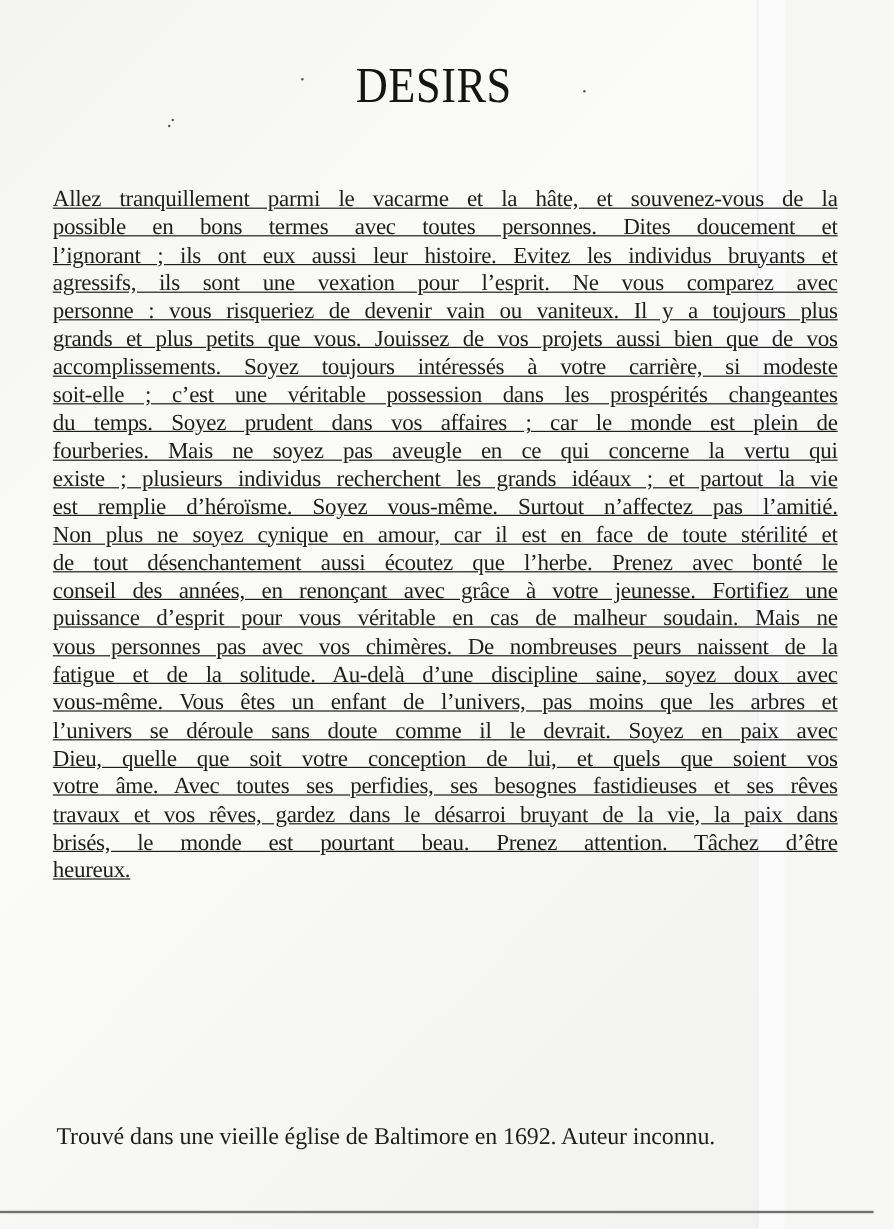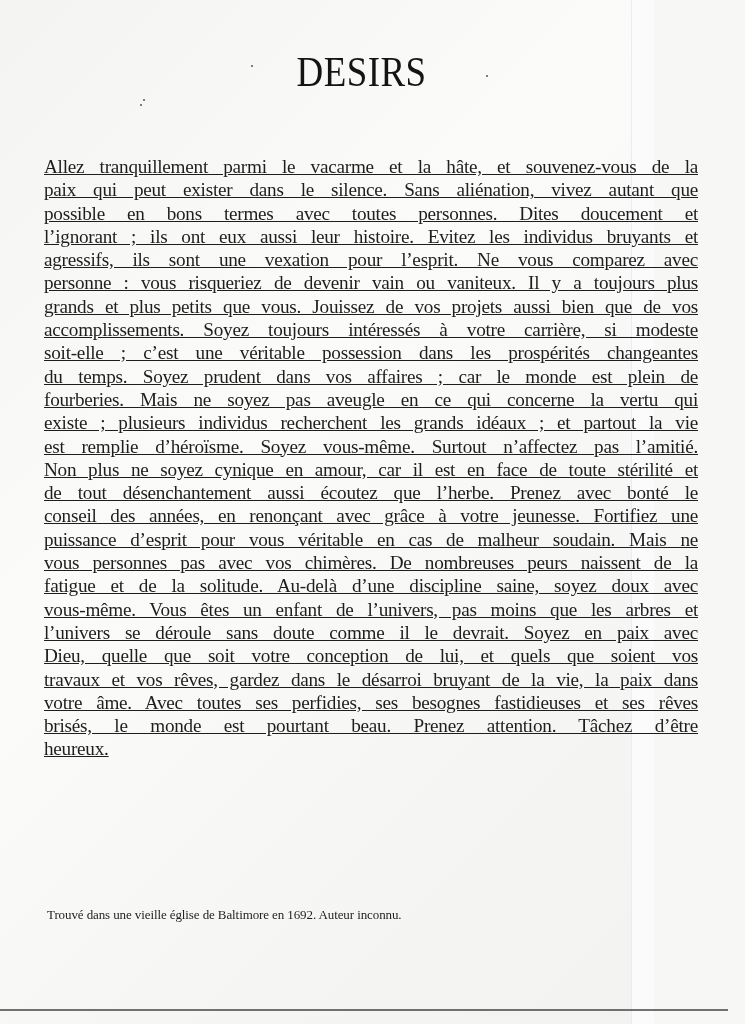--- a/index.html
+++ b/index.html
@@ -77,22 +77,22 @@
       text-align-last: justify;
       white-space: nowrap;
       overflow: visible;
     }
     .line.last {
       text-align-last: left;
     }
     .footer-note {
       position: absolute;
       left: 47px;
-      top: 903px;
-      font-size: 13px;
+      top: 936px;
+      font-size: 20px;
       line-height: 23px;
       margin: 0;
       color: #1e1e1e;
       letter-spacing: -0.1px;
     }
   </style>
 </head>
 <body>
 
 <div class="page">
@@ -100,43 +100,42 @@
 
   <h1 class="title">DESIRS</h1>
 
   <span class="speck" style="left:143px; top:99px;"></span>
   <span class="speck" style="left:140px; top:104px;"></span>
   <span class="speck" style="left:486px; top:75px;"></span>
   <span class="speck" style="left:251px; top:65px;"></span>
 
   <div class="body-text">
     <span class="line">Allez tranquillement parmi le vacarme et la hâte, et souvenez-vous de la</span>
-    <span class="line">paix qui peut exister dans le silence. Sans aliénation, vivez autant que</span>
     <span class="line">possible en bons termes avec toutes personnes. Dites doucement et</span>
     <span class="line">l’ignorant ; ils ont eux aussi leur histoire. Evitez les individus bruyants et</span>
     <span class="line">agressifs, ils sont une vexation pour l’esprit. Ne vous comparez avec</span>
     <span class="line">personne : vous risqueriez de devenir vain ou vaniteux. Il y a toujours plus</span>
     <span class="line">grands et plus petits que vous. Jouissez de vos projets aussi bien que de vos</span>
     <span class="line">accomplissements. Soyez toujours intéressés à votre carrière, si modeste</span>
     <span class="line">soit-elle ; c’est une véritable possession dans les prospérités changeantes</span>
     <span class="line">du temps. Soyez prudent dans vos affaires ; car le monde est plein de</span>
     <span class="line">fourberies. Mais ne soyez pas aveugle en ce qui concerne la vertu qui</span>
     <span class="line">existe ; plusieurs individus recherchent les grands idéaux ; et partout la vie</span>
     <span class="line">est remplie d’héroïsme. Soyez vous-même. Surtout n’affectez pas l’amitié.</span>
     <span class="line">Non plus ne soyez cynique en amour, car il est en face de toute stérilité et</span>
     <span class="line">de tout désenchantement aussi écoutez que l’herbe. Prenez avec bonté le</span>
     <span class="line">conseil des années, en renonçant avec grâce à votre jeunesse. Fortifiez une</span>
     <span class="line">puissance d’esprit pour vous véritable en cas de malheur soudain. Mais ne</span>
     <span class="line">vous personnes pas avec vos chimères. De nombreuses peurs naissent de la</span>
     <span class="line">fatigue et de la solitude. Au-delà d’une discipline saine, soyez doux avec</span>
     <span class="line">vous-même. Vous êtes un enfant de l’univers, pas moins que les arbres et</span>
     <span class="line">l’univers se déroule sans doute comme il le devrait. Soyez en paix avec</span>
     <span class="line">Dieu, quelle que soit votre conception de lui, et quels que soient vos</span>
+    <span class="line">votre âme. Avec toutes ses perfidies, ses besognes fastidieuses et ses rêves</span>
     <span class="line">travaux et vos rêves, gardez dans le désarroi bruyant de la vie, la paix dans</span>
-    <span class="line">votre âme. Avec toutes ses perfidies, ses besognes fastidieuses et ses rêves</span>
     <span class="line">brisés, le monde est pourtant beau. Prenez attention. Tâchez d’être</span>
     <span class="line last">heureux.</span>
   </div>
 
   <p class="footer-note">Trouvé dans une vieille église de Baltimore en 1692. Auteur inconnu.</p>
 
   <div class="bottom-rule"></div>
 </div>
 
 </body></html>

